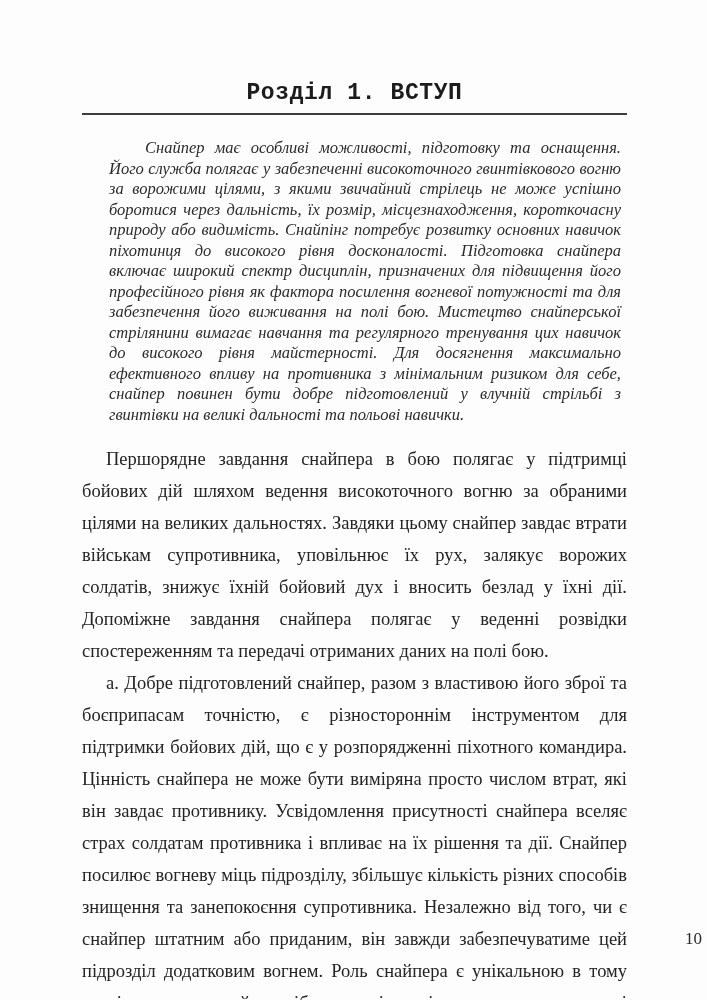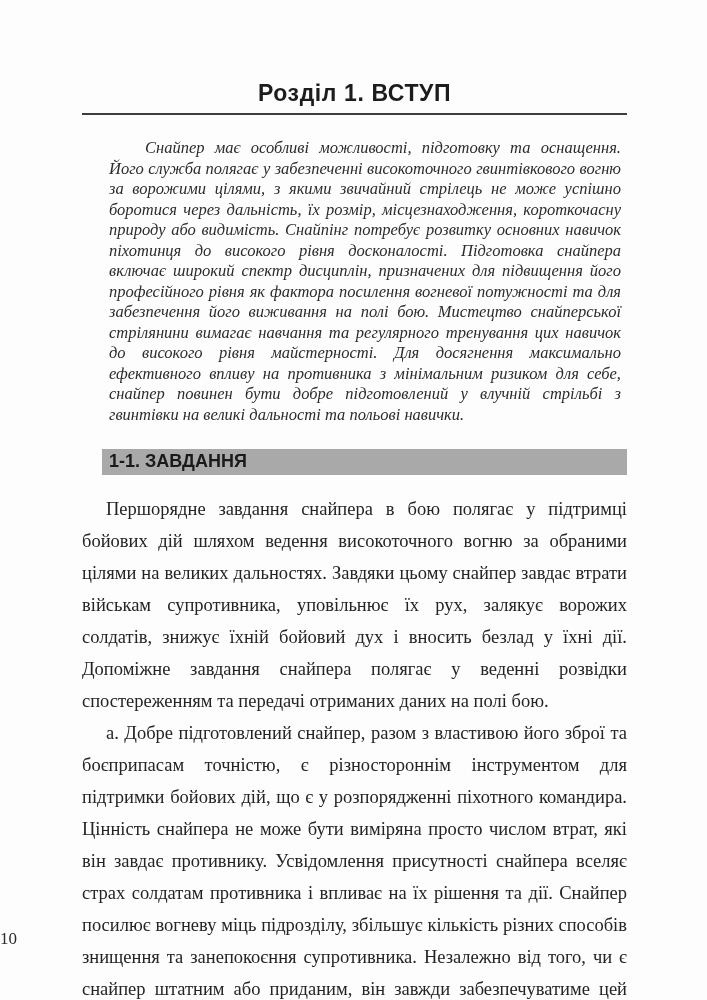--- a/index.html
+++ b/index.html
@@ -19,21 +19,21 @@
     padding:80px 80px 0 82px;
     color:var(--text);
   }
   .chapter-header{
     text-align:center;
     border-bottom:2px solid var(--rule);
     padding-bottom:7px;
   }
   .chapter-header h1{
     margin:0;
-    font-family:Liberation Sans, sans-serif;
+    font-family:Liberation Mono, monospace;
     font-weight:bold;
     font-size:23px;
     line-height:26px;
     letter-spacing:0.6px;
     color:#1c1c1c;
   }
   .epigraph{
     margin:23px 6px 0 27px;
     font-family:Liberation Serif, serif;
     font-style:italic;
@@ -62,40 +62,37 @@
     font-size:18.5px;
     line-height:32px;
     text-align:justify;
     text-indent:24px;
     color:var(--text);
   }
   .body-para.first{margin-top:18px;}
   .page-footer{
     position:absolute;
     left:0;right:5px;top:929px;
-    text-align:left;
+    text-align:right;
     font-family:"Liberation Serif",serif;
     font-size:17px;
     color:#2a2a2a;
   }
 </style>
 </head>
 <body>
 
 <div class="page">
 
   <header class="chapter-header">
     <h1>Розділ 1. ВСТУП</h1>
   </header>
 
   <p class="epigraph">Снайпер має особливі можливості, підготовку та оснащення. Його служба полягає у забезпеченні високоточного гвинтівкового вогню за ворожими цілями, з якими звичайний стрілець не може успішно боротися через дальність, їх розмір, місцезнаходження, короткочасну природу або видимість. Снайпінг потребує розвитку основних навичок піхотинця до високого рівня досконалості. Підготовка снайпера включає широкий спектр дисциплін, призначених для підвищення його професійного рівня як фактора посилення вогневої потужності та для забезпечення його виживання на полі бою. Мистецтво снайперської стрілянини вимагає навчання та регулярного тренування цих навичок до високого рівня майстерності. Для досягнення максимально ефективного впливу на противника з мінімальним ризиком для себе, снайпер повинен бути добре підготовлений у влучній стрільбі з гвинтівки на великі дальності та польові навички.</p>
 
-  <div class="section-bar">
-    <h2>1-1. ЗАВДАННЯ</h2>
-  </div>
 
   <p class="body-para first">Першорядне завдання снайпера в бою полягає у підтримці бойових дій шляхом ведення високоточного вогню за обраними цілями на великих дальностях. Завдяки цьому снайпер завдає втрати військам супротивника, уповільнює їх рух, залякує ворожих солдатів, знижує їхній бойовий дух і вносить безлад у їхні дії. Допоміжне завдання снайпера полягає у веденні розвідки спостереженням та передачі отриманих даних на полі бою.</p>
 
   <p class="body-para">а. Добре підготовлений снайпер, разом з властивою його зброї та боєприпасам точністю, є різностороннім інструментом для підтримки бойових дій, що є у розпорядженні піхотного командира. Цінність снайпера не може бути виміряна просто числом втрат, які він завдає противнику. Усвідомлення присутності снайпера вселяє страх солдатам противника і впливає на їх рішення та дії. Снайпер посилює вогневу міць підрозділу, збільшує кількість різних способів знищення та занепокоєння супротивника. Незалежно від того, чи є снайпер штатним або приданим, він завжди забезпечуватиме цей підрозділ додатковим вогнем. Роль снайпера є унікальною в тому сенсі, що це єдиний спосіб, яким підрозділ може вразити точкові цілі на відстанях, що перевищують ефективну</p>
 
   <footer class="page-footer">
     <span>10</span>
   </footer>
 
 </div>

